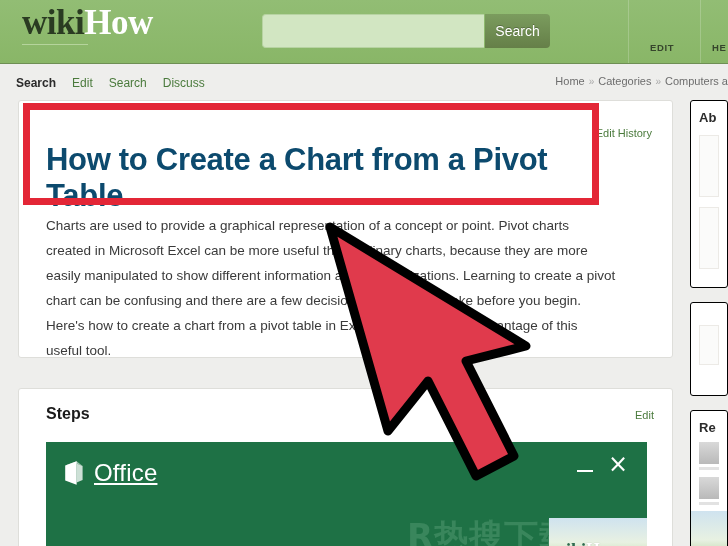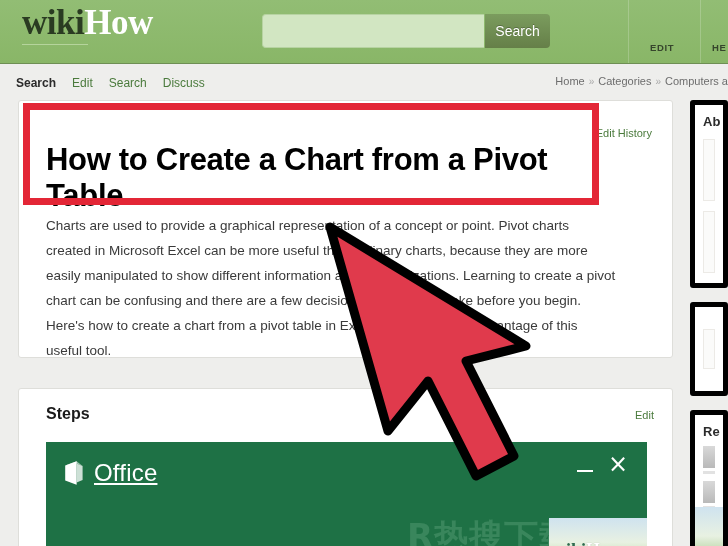--- a/index.html
+++ b/index.html
@@ -193,21 +193,21 @@
     box-sizing: border-box;
   }
   #page-title {
     position: absolute;
     left: 27px;
     top: 20px;
     width: 540px;
     font-size: 31px;
     font-weight: bold;
     line-height: 36px;
-    color: #000000;
+    color: #0c4a6e;
     letter-spacing: -0.3px;
   }
   #edit-article {
     position: absolute;
     right: 20px;
     top: 26px;
     font-size: 11px;
     color: #4a7a3c;
     cursor: pointer;
   }
@@ -366,21 +366,21 @@
   
   #sidebar {
     position: absolute;
     left: 690px;
     top: 100px;
     width: 38px;
   }
   .side-card {
     position: relative;
     background: #ffffff;
-    border: 5px solid #000000;
+    border: 1px solid #000000;
     border-radius: 3px;
     margin-bottom: 14px;
     box-sizing: border-box;
     overflow: hidden;
   }
   #side-about { height: 188px; }
   #side-extra { height: 94px; }
   #side-related { height: 160px; }
   .side-title {
     font-size: 13px;

